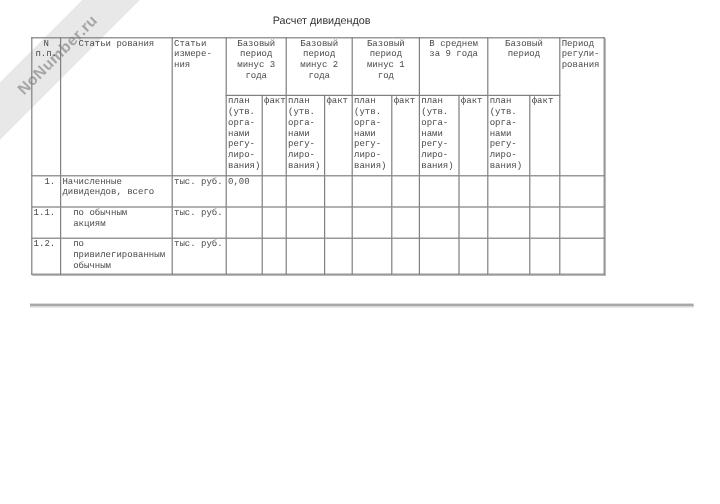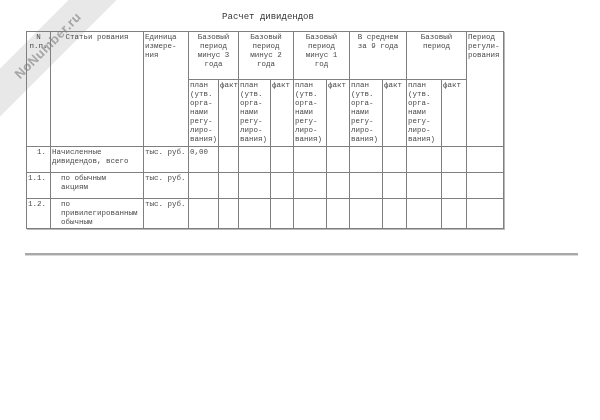--- a/index.html
+++ b/index.html
@@ -14,21 +14,21 @@
     background:#e8e8e8; transform:rotate(-45deg);
     display:flex; align-items:center; justify-content:center; z-index:0;
   }
   .watermark span {
     font-family:"Liberation Sans", sans-serif; font-weight:bold;
     font-size:13px; color:#a6a6a6; letter-spacing:0.5px;
   }
 
   .title {
     position:absolute; top:12px; left:0; width:536px; text-align:center;
-    font-family:Liberation Mono, monospace; font-size:9px; color:#333333;
+    font-family:Liberation Sans, sans-serif; font-size:9px; color:#333333;
     z-index:2;
   }
 
   table.doc {
     position:absolute; left:26px; top:31px; width:477px;
     border-collapse:collapse; table-layout:fixed; z-index:1;
     box-shadow:1px 1px 0 #b8b8b8;
   }
   .doc th, .doc td {
     border:1px solid #7f7f7f; vertical-align:top;
@@ -72,21 +72,21 @@
       <col style="width:24px">
     <col style="width:35px">
       <col style="width:25px">
     <col style="width:37px">
   </colgroup>
   <thead>
     <tr class="r1">
       <th rowspan="2" class="ctr">N
 п.п.</th>
       <th rowspan="2" class="ctr">Статьи рования</th>
-      <th rowspan="2">Единица
+      <th rowspan="2">Статьи
 измере-
 ния</th>
       <th colspan="2" class="ctr">Базовый
 период
 минус 3
 года</th>
       <th colspan="2" class="ctr">Базовый
 период
 минус 2
 года</th>

